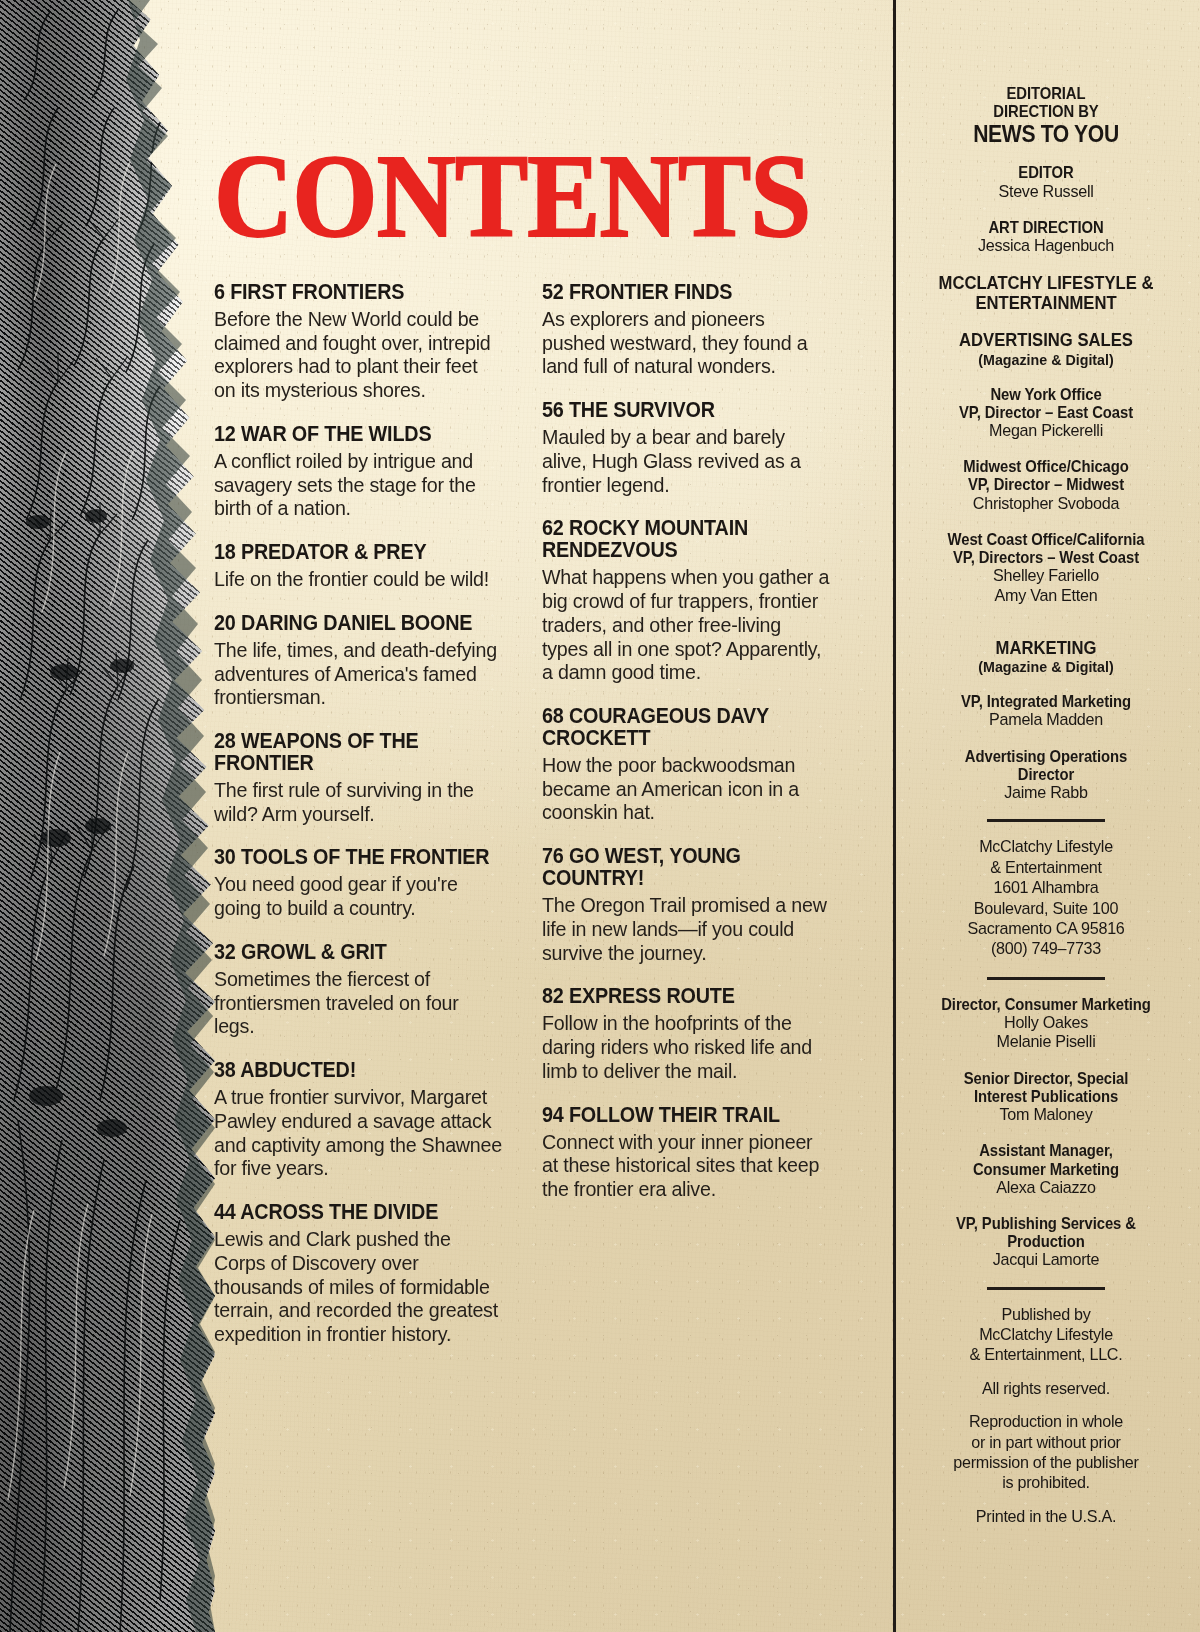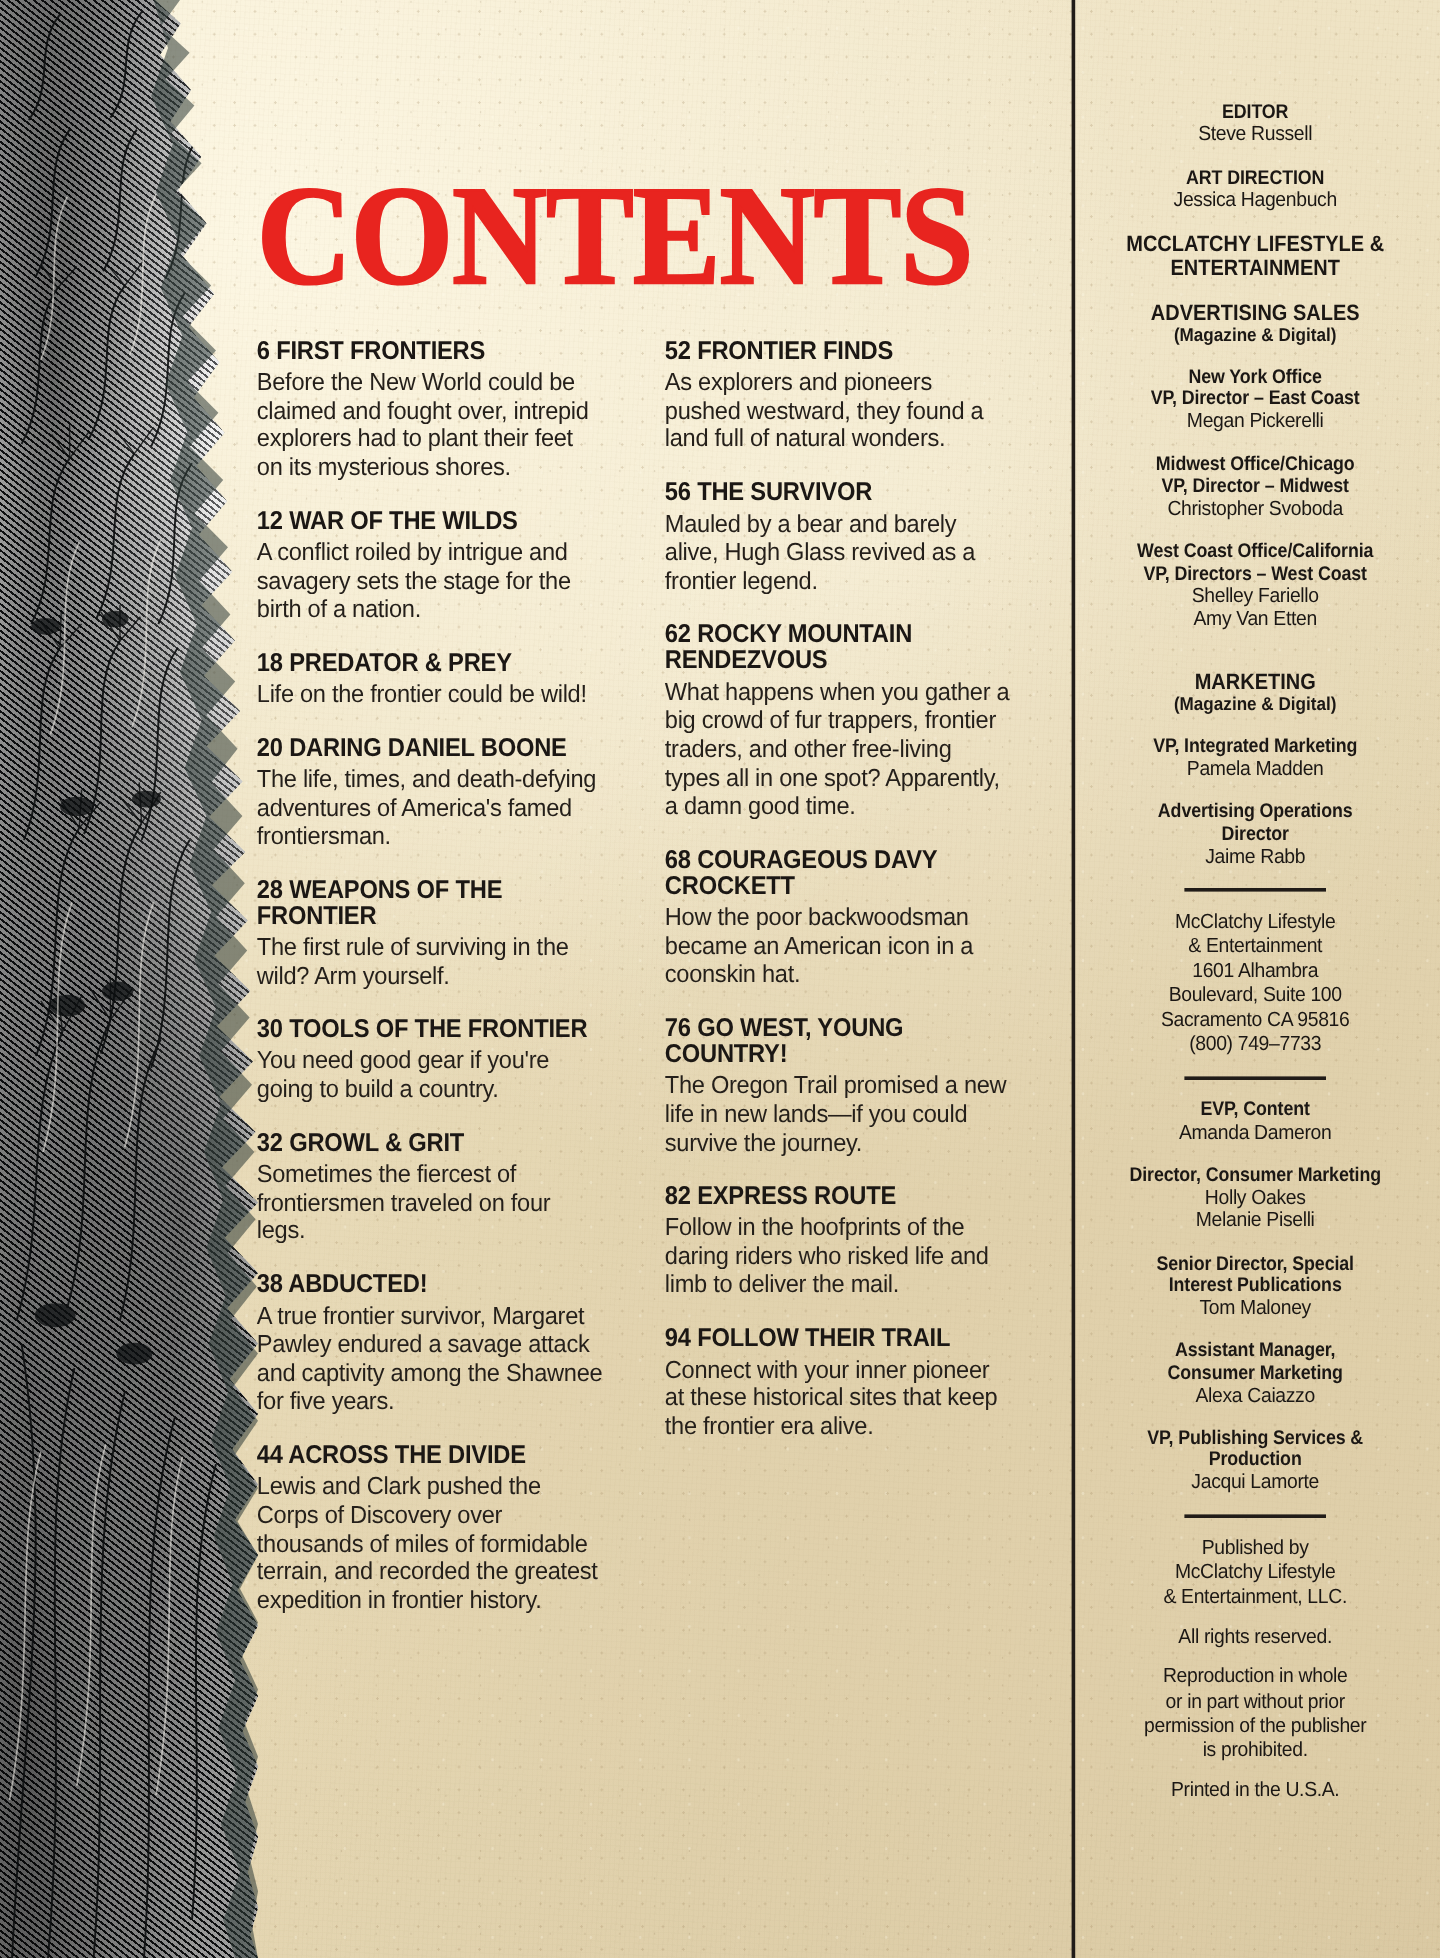--- a/index.html
+++ b/index.html
@@ -76,21 +76,21 @@
     line-height:.86;
     letter-spacing:-1px;
     transform:scaleX(.93);
     transform-origin:left top;
     color:#e8241f;
     -webkit-text-stroke:2px #e8241f;
     text-shadow:0 1px 0 rgba(0,0,0,.08);
   }
 
   
-  .cols{position:absolute;left:214px;top:282px;width:660px;display:flex;gap:38px;}
+  .cols{position:absolute;left:214px;top:282px;width:660px;display:flex;gap:26px;}
   .col{width:302px;}
   .entry{margin-bottom:22px;}
   .entry:last-child{margin-bottom:0;}
   .entry-title{
     font-family:"Liberation Sans", sans-serif;
     font-weight:bold;
     font-size:21.5px;
     line-height:1.02;
     letter-spacing:-.2px;
     color:#1b1714;
@@ -340,20 +340,25 @@
         <p class="entry-desc">Connect with your inner pioneer at these historical sites that keep the frontier era alive.</p>
       </div>
     </div>
 
   </div>
 
   <div class="rule-v"></div>
 
   <div class="masthead">
 
+    <div class="mh-block">
+      <p class="mh-role">EDITORIAL
+DIRECTION BY</p>
+      <p class="mh-brand">NEWS TO YOU</p>
+    </div>
 
     <div class="mh-block">
       <p class="mh-role">EDITOR</p>
       <p class="mh-name">Steve Russell</p>
     </div>
 
     <div class="mh-block">
       <p class="mh-role">ART DIRECTION</p>
       <p class="mh-name">Jessica Hagenbuch</p>
     </div>
@@ -403,24 +408,20 @@
     <div class="mh-rule"></div>
     <p class="mh-plain">McClatchy Lifestyle
 &amp; Entertainment
 1601 Alhambra
 Boulevard, Suite 100
 Sacramento CA 95816
 (800) 749–7733</p>
 
     <div class="mh-rule"></div>
 
-    <div class="mh-block">
-      <p class="mh-role">EVP, Content</p>
-      <p class="mh-name">Amanda Dameron</p>
-    </div>
     <div class="mh-block">
       <p class="mh-role">Director, Consumer Marketing</p>
       <p class="mh-name">Holly Oakes
 Melanie Piselli</p>
     </div>
     <div class="mh-block">
       <p class="mh-role">Senior Director, Special
 Interest Publications</p>
       <p class="mh-name">Tom Maloney</p>
     </div>

